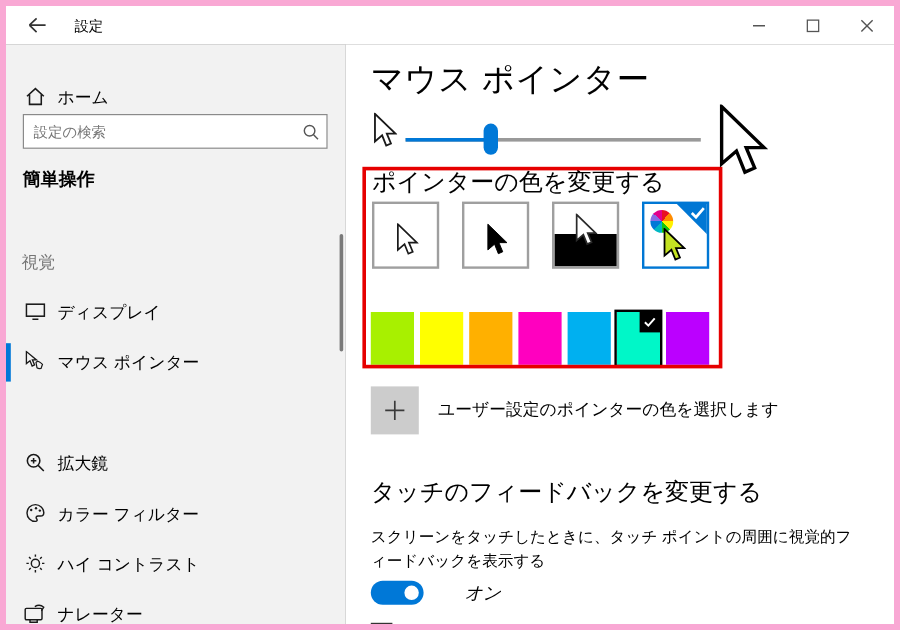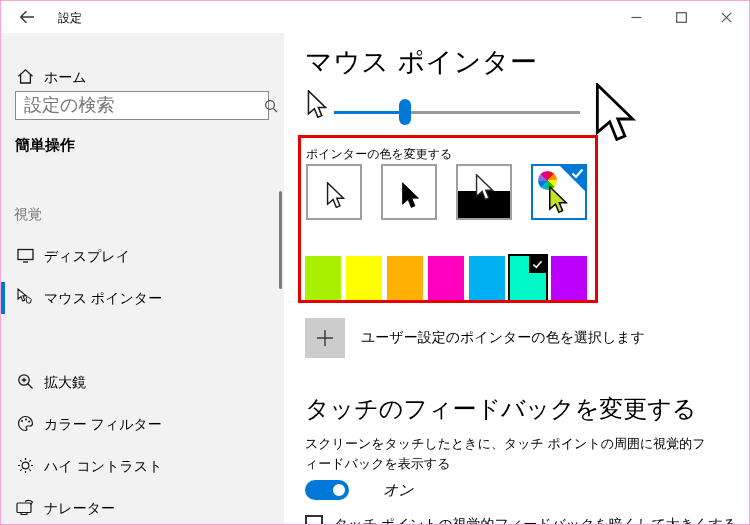--- a/index.html
+++ b/index.html
@@ -1,57 +1,57 @@
 <!DOCTYPE html>
 <html><head>
 <meta charset="utf-8">
 <style>
   * { margin:0; padding:0; box-sizing:border-box; }
   html,body { width:750px; height:525px; overflow:hidden; }
   body {
     font-family:"Liberation Sans","DejaVu Sans",sans-serif;
     background:#ffffff; color:#1a1a1a; position:relative;
   }
-  .window { position:absolute; inset:0; border:1px solid #f9a8d4; background:#737373; overflow:hidden; }
+  .window { position:absolute; inset:0; border:5px solid #f9a8d4; background:#737373; overflow:hidden; }
 
   
   .titlebar { position:absolute; top:0; left:0; right:0; height:32px; background:#fff; }
   .back-btn { position:absolute; left:12px; top:5px; width:28px; height:22px; display:flex; align-items:center; justify-content:center; cursor:pointer; }
   .app-title { position:absolute; left:57px; top:9px; font-size:12px; color:#000; }
   .win-controls { position:absolute; right:0; top:0; height:32px; display:flex; }
   .win-btn { width:45px; height:32px; display:flex; align-items:center; justify-content:center; }
 
   
   .sidebar { position:absolute; left:0; top:32px; width:283px; bottom:0; background:#f2f2f2; }
   .home-row { position:absolute; left:0; top:26px; width:100%; height:36px; }
   .home-row .nav-icon { left:19px; }
   .nav-icon { position:absolute; top:8px; width:18px; height:18px; display:flex; align-items:center; justify-content:center; }
   .nav-label { position:absolute; left:43px; top:10px; font-size:14px; color:#000; white-space:nowrap; }
   .searchbox { position:absolute; left:14px; top:58px; width:254px; height:29px; background:#fff; border:1.5px solid #8a8a8a; display:flex; align-items:center; }
-  .searchbox input { flex:1; border:none; outline:none; background:transparent; font-size:18px; color:#5f5f5f; padding:0 8px; font-family:inherit; }
+  .searchbox input { flex:1; border:none; outline:none; background:transparent; font-size:12px; color:#5f5f5f; padding:0 8px; font-family:inherit; }
   .search-glyph { width:26px; display:flex; align-items:center; justify-content:center; }
   .sb-section { position:absolute; left:14px; top:103px; font-size:15px; font-weight:bold; color:#000; }
   .sb-group { position:absolute; left:13px; top:173px; font-size:14px; color:#757575; }
   .nav-item { position:absolute; left:0; width:100%; height:36px; cursor:pointer; }
   .nav-item .nav-icon { left:15px; }
   .nav-item.selected::before { content:""; position:absolute; left:0; top:2px; width:4px; height:32px; background:#0078d7; }
   .sb-scrollbar { position:absolute; left:278px; top:158px; width:3px; height:98px; background:#7a7a7a; border-radius:2px; }
 
   
   .main { position:absolute; left:283px; top:32px; right:0; bottom:0; background:#fff; }
   .page-title { position:absolute; left:21px; top:11px; font-size:27px; font-weight:400; color:#000; letter-spacing:0.5px; }
 
   .slider-cursor-sm { position:absolute; left:23px; top:57px; }
   .slider-track { position:absolute; left:50px; top:78px; width:246px; height:2.5px; background:#999; }
   .slider-fill { position:absolute; left:0; top:0; height:2.5px; background:#0078d7; }
   .slider-thumb { position:absolute; left:115px; top:66px; width:12px; height:26px; border-radius:6px; background:#0078d7; cursor:pointer; }
   .big-cursor { position:absolute; left:305px; top:50px; z-index:5; }
 
   .annotation-box { position:absolute; left:14px; top:102px; width:300px; height:168px; border:3px solid #e60000; z-index:4; pointer-events:none; }
-  .opt-label { position:absolute; left:22px; top:113px; font-size:12px; color:#000; white-space:nowrap; }
+  .opt-label { position:absolute; left:22px; top:101px; font-size:20px; color:#000; white-space:nowrap; }
   .tiles { position:absolute; left:22px; top:131px; display:flex; gap:19px; }
   .tile { width:56px; height:56px; background:#fff; border:2px solid #9f9f9f; position:relative; cursor:pointer; overflow:hidden; }
   .tile.selected { border:2px solid #0077d4; }
   .tile .cur { position:absolute; left:18px; top:16px; }
   .tile-black-band { position:absolute; left:0; bottom:0; width:100%; height:27px; background:#000; }
   .tile3 .cur { left:17px; top:8px; z-index:1; }
   .corner-tri { position:absolute; right:-1px; top:-1px; width:0; height:0; border-left:27px solid transparent; border-top:27px solid #0077d4; }
   .corner-check { position:absolute; right:1px; top:2px; z-index:2; }
   .color-wheel { position:absolute; left:5px; top:5px; width:19px; height:19px; border-radius:50%;
     background:conic-gradient(#e81123 0 12%, #ff8c00 12% 25%, #fff100 25% 37%, #16c60c 37% 50%, #00b7c3 50% 62%, #0078d7 62% 75%, #886ce4 75% 87%, #e3008c 87% 100%); }
@@ -60,21 +60,21 @@
   .sug-label { position:absolute; left:22px; top:204px; font-size:14px; color:#000; white-space:nowrap; }
   .swatches { position:absolute; left:21px; top:223px; display:flex; gap:5px; align-items:flex-start; }
   .swatch { width:36px; height:44px; cursor:pointer; position:relative; }
   .swatch.selected { outline:2.5px solid #000; outline-offset:0; }
   .swatch-check-box { position:absolute; right:0; top:0; width:17px; height:17px; background:#000; display:flex; align-items:center; justify-content:center; }
 
   .custom-row { position:absolute; left:21px; top:285px; display:flex; align-items:center; }
   .plus-btn { width:40px; height:40px; background:#cccccc; display:flex; align-items:center; justify-content:center; cursor:pointer; }
   .custom-label { margin-left:16px; font-size:14px; color:#000; white-space:nowrap; }
 
-  .touch-heading { position:absolute; left:21px; top:360px; font-size:24px; font-weight:400; color:#000; white-space:nowrap; }
+  .touch-heading { position:absolute; left:21px; top:360px; font-size:20px; font-weight:400; color:#000; white-space:nowrap; }
   .touch-desc { position:absolute; left:21px; top:401px; width:408px; font-size:13px; line-height:1.55; color:#000; }
   .toggle-row { position:absolute; left:21px; top:447px; display:flex; align-items:center;font-style:italic; }
   .toggle { width:44px; height:20px; border-radius:10px; background:#0078d7; position:relative; cursor:pointer; }
   .toggle-knob { position:absolute; right:4px; top:4px; width:12px; height:12px; border-radius:50%; background:#fff; }
   .toggle-label { margin-left:34px; font-size:15px; color:#000; }
   .checkbox-row { position:absolute; left:21px; top:482px; display:flex; align-items:flex-start; }
   .checkbox { width:18px; height:18px; border:2px solid #333; background:#fff; cursor:pointer; flex:none; }
   .checkbox-label { margin-left:11px; font-size:14px; color:#000; padding-top:1px; white-space:nowrap; }
 
   svg { display:block; }

